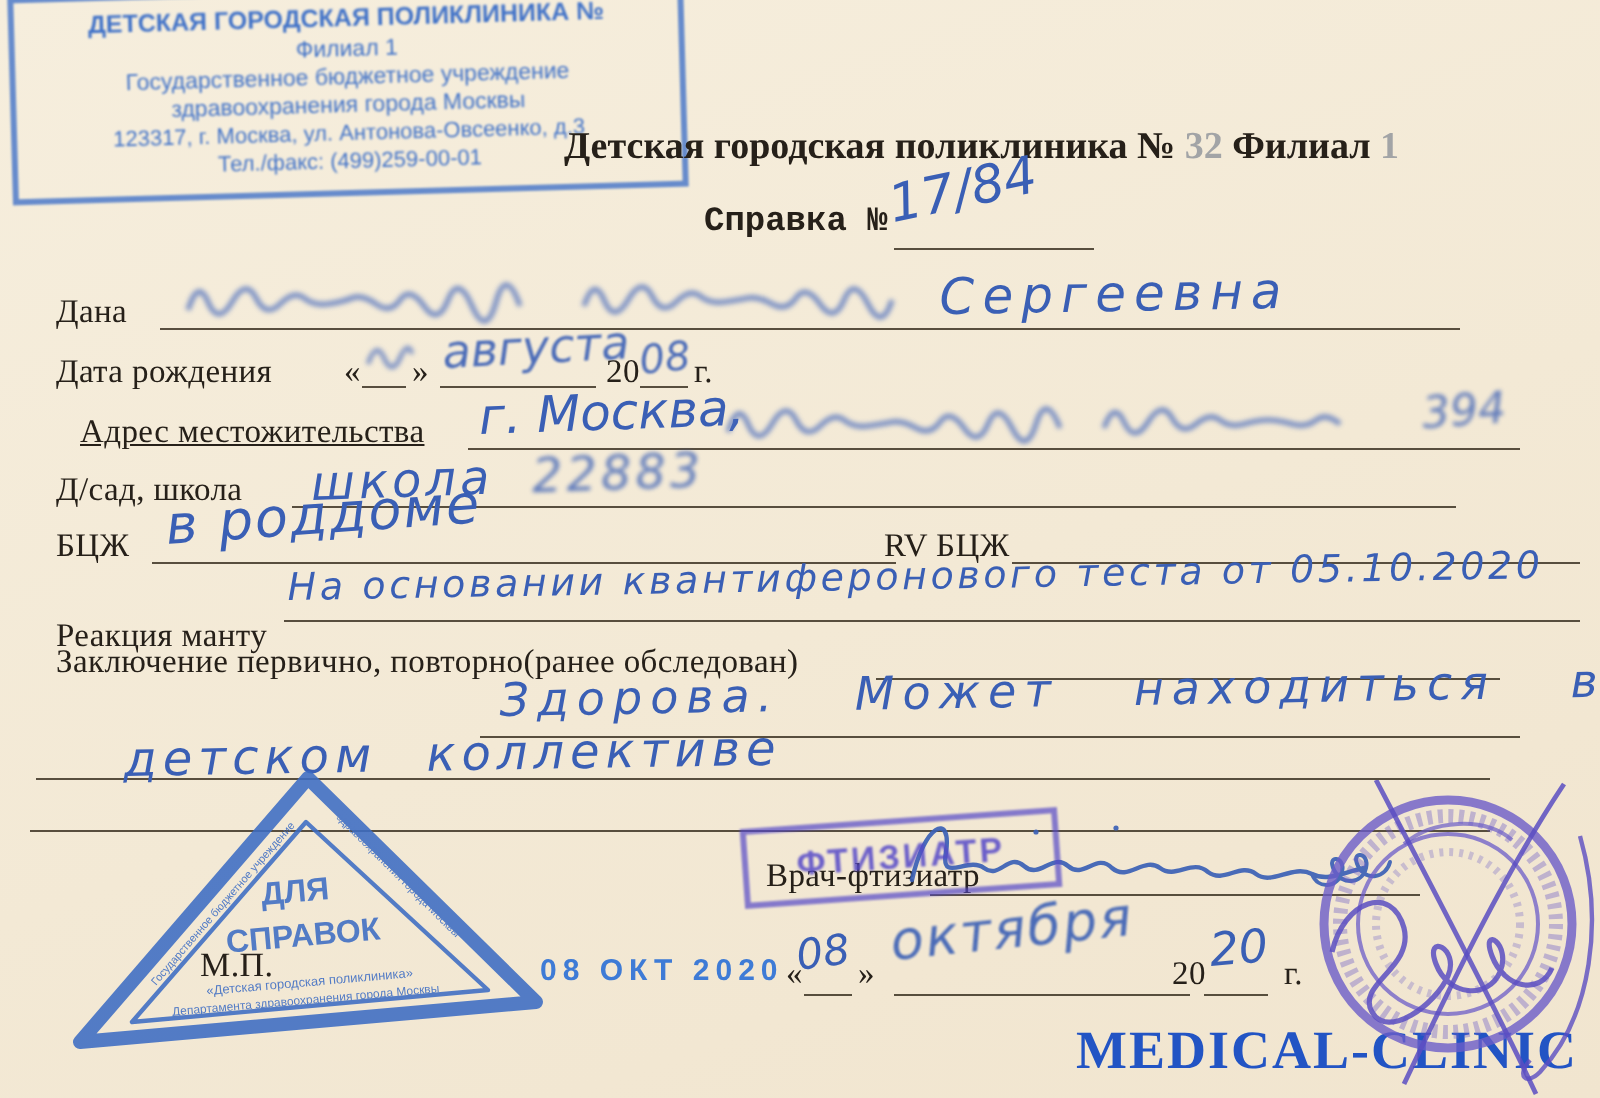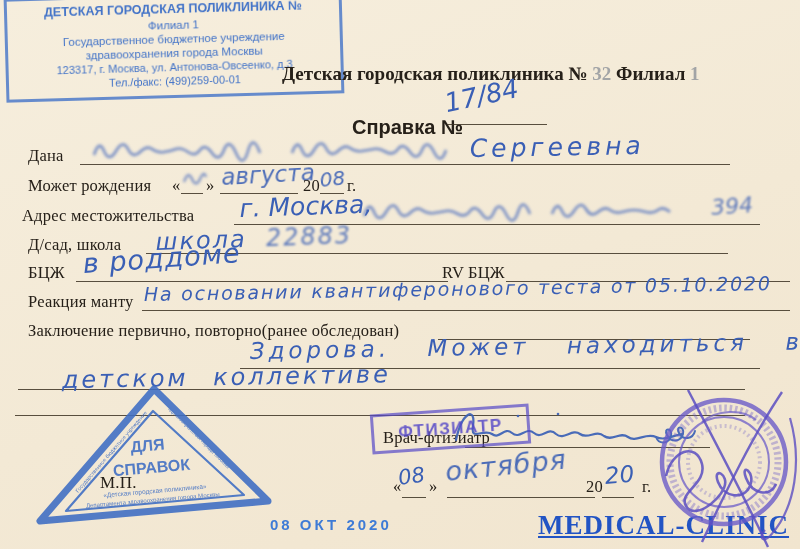--- a/index.html
+++ b/index.html
@@ -15,31 +15,31 @@
   .blur2{filter:blur(1.1px);opacity:.8;}
   .scrib{position:absolute;filter:blur(1.4px);opacity:.75;}
   .clinic-stamp{position:absolute;left:5px;top:-6px;width:324px;padding:5px 4px 7px;
       border:3px solid rgba(66,115,200,.8);transform:rotate(-1.6deg);text-align:center;
       font-family:"Liberation Sans",sans-serif;color:#4273c8;filter:blur(.4px);line-height:1.25;}
   .cs1{font-weight:bold;font-size:12.5px;}
   .cs2{font-size:11.5px;}
   .cs3{font-size:11px;}
   .title{position:absolute;left:282px;top:63px;font-weight:bold;font-size:19px;white-space:nowrap;}
   .faded{color:rgba(95,105,125,.55);}
-  .spravka{position:absolute;left:352px;top:116px;font-family:Liberation Sans, sans-serif;
-      font-weight:bold;font-size:20px;}
+  .spravka{position:absolute;left:352px;top:102px;font-family:Liberation Mono, monospace;
+      font-weight:bold;font-size:17px;}
   .datestamp{position:absolute;left:270px;top:477px;font-family:"Liberation Sans",sans-serif;
-      font-weight:bold;font-size:15px;letter-spacing:3px;color:#3e7bd6;filter:blur(.35px);margin-top:39px;}
+      font-weight:bold;font-size:15px;letter-spacing:3px;color:#3e7bd6;filter:blur(.35px);}
   .ftiz{position:absolute;left:371px;top:409px;width:153px;height:34px;
       border:3.5px solid rgba(85,72,200,.7);transform:rotate(-4deg);
       display:flex;align-items:center;justify-content:center;
       font-family:"Liberation Sans",sans-serif;font-weight:bold;font-size:17px;
       letter-spacing:1.5px;color:rgba(85,72,200,.85);filter:blur(.5px);}
   .wm{position:absolute;left:538px;top:510px;font-family:"Liberation Serif",serif;
-      font-weight:bold;font-size:27px;letter-spacing:1px;color:#2254c4;text-decoration:underline;}
+      font-weight:bold;font-size:27px;letter-spacing:1px;color:#2254c4;}
   svg text{font-family:"Liberation Sans",sans-serif;}
 </style>
 </head>
 <body>
 
 <div class="page">
 
   <div class="clinic-stamp">
     <div class="cs1">ДЕТСКАЯ ГОРОДСКАЯ ПОЛИКЛИНИКА №</div>
     <div class="cs2">Филиал 1</div>
@@ -61,54 +61,54 @@
   <div class="hw" style="left:448px;top:88px;font-size:26px;transform:rotate(-12deg);">17/84</div>
 
   <div class="abs lb" style="left:28px;top:146px;">Дана</div>
   <div class="u" style="left:80px;top:163px;width:650px;"></div>
   <svg class="scrib" style="left:92px;top:133px;" width="370" height="32" viewBox="0 0 370 32">
     <path d="M2,22 Q7,6 12,18 T24,18 T36,16 T48,19 T60,16 T72,19 T84,16 T96,19 T108,17 T120,20 T132,17 T144,20 T156,18 T168,20" fill="none" stroke="#4a6cbd" stroke-width="2.6"></path>
     <path d="M200,20 Q205,5 210,17 T222,17 T234,15 T246,18 T258,15 T270,18 T282,16 T294,19 T306,16 T318,19 T330,17 T342,19 T354,17" fill="none" stroke="#4a6cbd" stroke-width="2.6"></path>
   </svg>
   <div class="hw" style="left:470px;top:134px;font-size:25px;letter-spacing:4px;transform:rotate(-1deg);">Сергеевна</div>
 
-  <div class="abs lb" style="left:28px;top:176px;">Может рождения</div>
+  <div class="abs lb" style="left:28px;top:176px;">Дата рождения</div>
   <span class="abs lb" style="left:172px;top:176px;">«</span>
   <div class="u" style="left:181px;top:192px;width:22px;"></div>
   <svg class="scrib" style="left:182px;top:168px;" width="26" height="20" viewBox="0 0 26 20">
     <path d="M2,14 Q6,2 10,11 T18,11 T24,9" fill="none" stroke="#4a6cbd" stroke-width="2.2"></path>
   </svg>
   <span class="abs lb" style="left:206px;top:176px;">»</span>
   <div class="u" style="left:220px;top:192px;width:78px;"></div>
   <div class="hw blur1" style="left:222px;top:164px;font-size:23px;transform:rotate(-3deg);">августа</div>
   <span class="abs lb" style="left:303px;top:176px;">20</span>
   <div class="hw blur1" style="left:321px;top:168px;font-size:20px;transform:rotate(-6deg);">08</div>
   <div class="u" style="left:320px;top:192px;width:24px;"></div>
   <span class="abs lb" style="left:347px;top:176px;">г.</span>
 
-  <div class="abs lb" style="left:22px;top:206px;">Адрес местожительства</div>
+  <div class="abs lb" style="left:40px;top:206px;text-decoration:underline;">Адрес местожительства</div>
   <div class="u" style="left:234px;top:223px;width:526px;"></div>
   <div class="hw" style="left:240px;top:194px;font-size:25px;transform:rotate(-2deg);">г. Москва,</div>
   <svg class="scrib" style="left:362px;top:196px;" width="340" height="30" viewBox="0 0 340 30">
     <path d="M2,20 Q7,4 12,16 T24,16 T36,14 T48,17 T60,14 T72,17 T84,15 T96,18 T108,15 T120,18 T132,16 T144,18 T156,16 T168,18" fill="none" stroke="#4a6cbd" stroke-width="2.6"></path>
     <path d="M190,18 Q195,4 200,15 T212,15 T224,13 T236,16 T248,14 T260,16 T272,14 T284,16 T296,14 T308,16" fill="none" stroke="#4a6cbd" stroke-width="2.6"></path>
   </svg>
   <div class="hw blur2" style="left:712px;top:195px;font-size:22px;transform:rotate(-4deg);">394</div>
 
   <div class="abs lb" style="left:28px;top:235px;">Д/сад, школа</div>
   <div class="u" style="left:146px;top:252px;width:582px;"></div>
   <div class="hw" style="left:156px;top:228px;font-size:24px;letter-spacing:2px;transform:rotate(-2deg);"><span>школа</span>&nbsp;&nbsp;<span class="blur2">22883</span></div>
 
   <div class="abs lb" style="left:28px;top:263px;">БЦЖ</div>
   <div class="u" style="left:76px;top:280px;width:372px;"></div>
   <div class="hw" style="left:84px;top:248px;font-size:27px;letter-spacing:1px;transform:rotate(-4deg);">в роддоме</div>
   <div class="abs lb" style="left:442px;top:263px;">RV БЦЖ</div>
   <div class="u" style="left:506px;top:280px;width:284px;"></div>
 
-  <div class="abs lb" style="left:28px;top:292px;">Реакция манту</div>
+  <div class="abs lb" style="left:28px;top:308px;">Реакция манту</div>
   <div class="u" style="left:142px;top:309px;width:648px;"></div>
   <div class="hw" style="left:144px;top:283px;font-size:19px;letter-spacing:1.8px;transform:rotate(-1deg);">На основании квантиферонового теста от 05.10.2020</div>
 
   <div class="abs lb" style="left:28px;top:321px;">Заключение первично, повторно(ранее обследован)</div>
   <div class="u" style="left:438px;top:338px;width:312px;"></div>
 
   <div class="u" style="left:240px;top:367px;width:520px;"></div>
   <div class="hw" style="left:250px;top:338px;font-size:23px;letter-spacing:4px;word-spacing:26px;transform:rotate(-1deg);">Здорова. Может находиться в</div>
   <div class="u" style="left:18px;top:388px;width:727px;"></div>
   <div class="hw" style="left:62px;top:366px;font-size:24px;letter-spacing:3px;word-spacing:14px;transform:rotate(-1deg);">детском коллективе</div>

